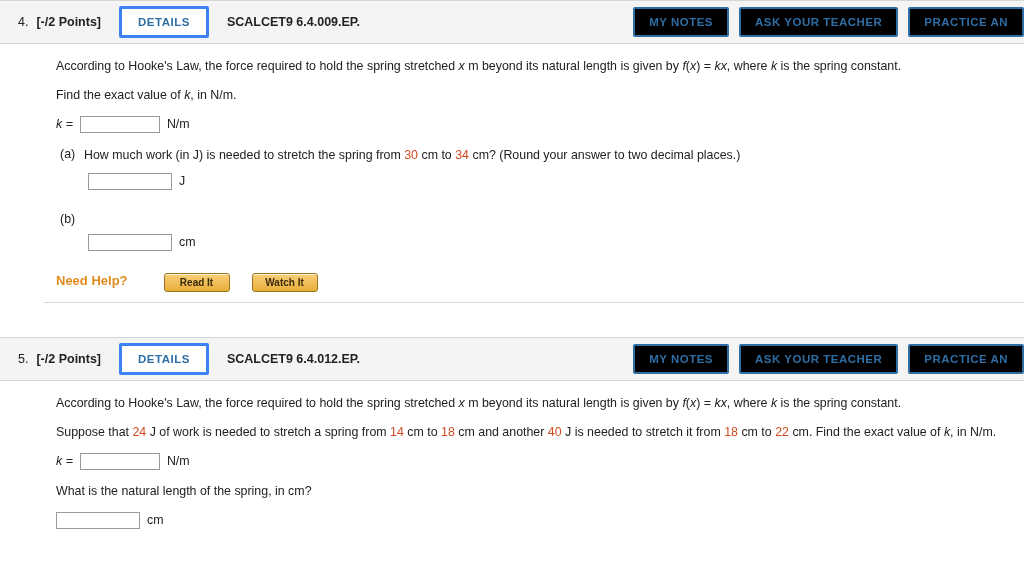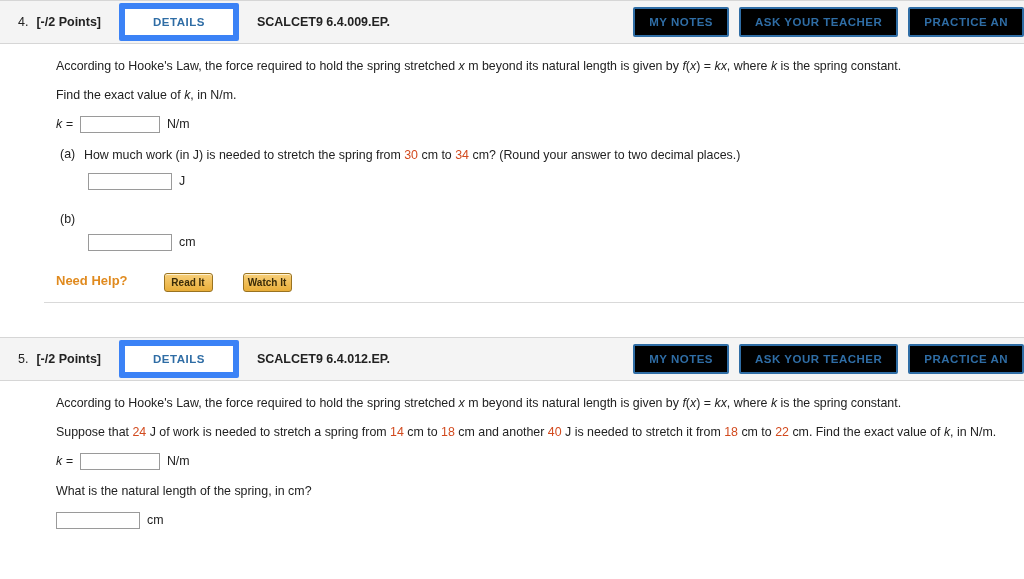--- a/index.html
+++ b/index.html
@@ -40,27 +40,27 @@
   }
   .prob-points {
     font-size: 12.5px;
     font-weight: bold;
     color: #222;
     margin-left: 8px;
     white-space: nowrap;
   }
   .btn-details {
     margin-left: 18px;
-    border: 6px solid #3b82f6;
+    border: 3px solid #3b82f6;
     color: #2f6da5;
     background: #ffffff;
     font-size: 11.5px;
     font-weight: bold;
     letter-spacing: 0.5px;
-    padding: 7px 28px;
+    padding: 7px 16px;
     border-radius: 2px;
     cursor: pointer;
     white-space: nowrap;
   }
   .prob-code {
     margin-left: 18px;
     font-size: 12.5px;
     font-weight: bold;
     color: #222;
     white-space: nowrap;
@@ -164,23 +164,23 @@
     margin-right: 16px;
   }
   .help-btn {
     background: linear-gradient(#f7cf7a, #e9ae39);
     border: 1px solid #9a7321;
     border-radius: 3px;
     font-size: 10px;
     font-weight: bold;
     color: #3a2b08;
     padding: 3px 0;
-    width: 49px;
+    width: 66px;
     text-align: center;
-    margin-right: 10px;
+    margin-right: 2px;
     cursor: pointer;
     box-shadow: inset 0 1px 0 #fdf1cf;
   }
 
   .section-divider {
     border: none;
     border-top: 1px solid #d9d9d9;
     margin: 0;
   }
 

